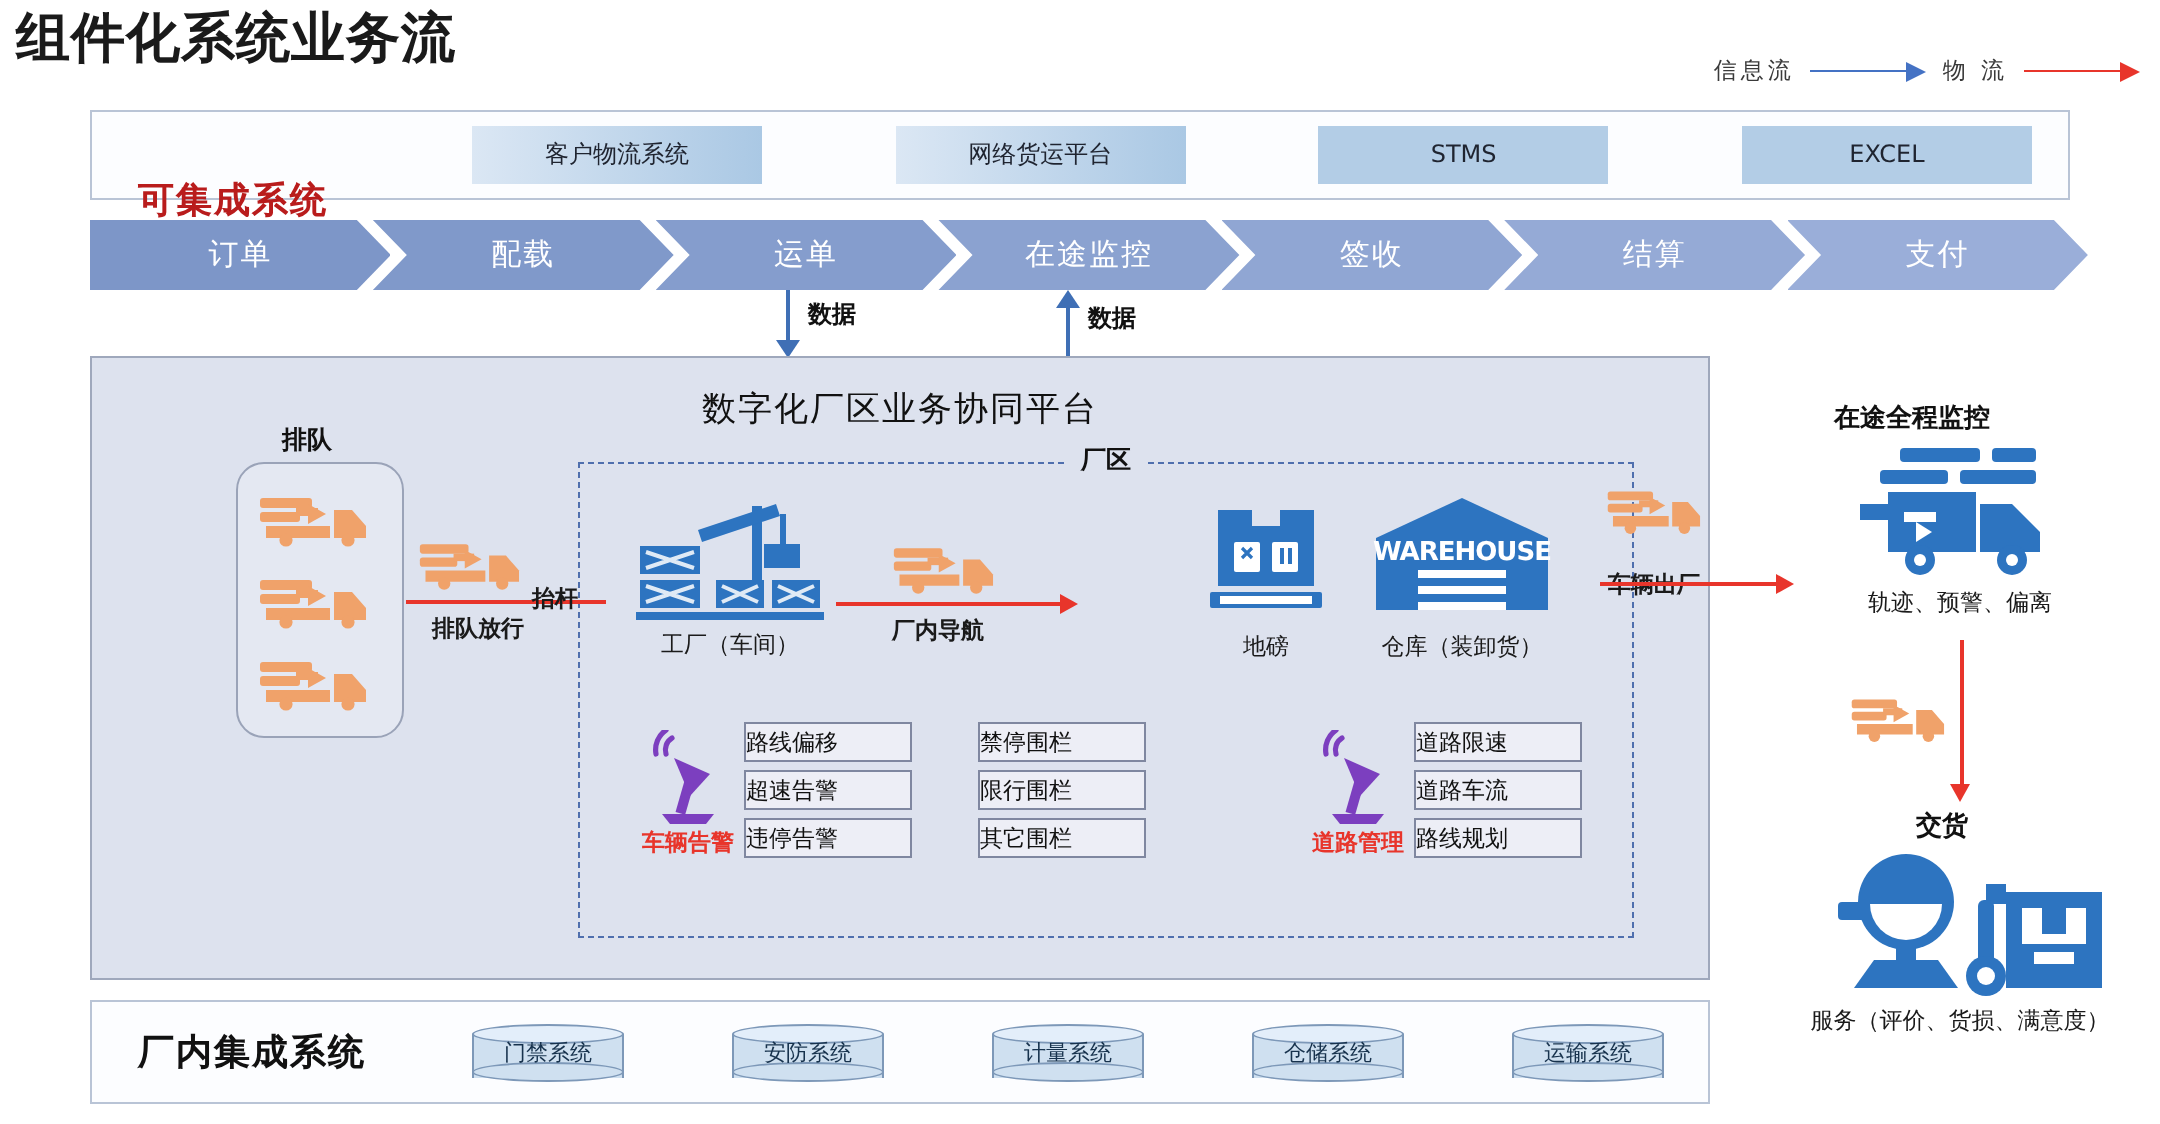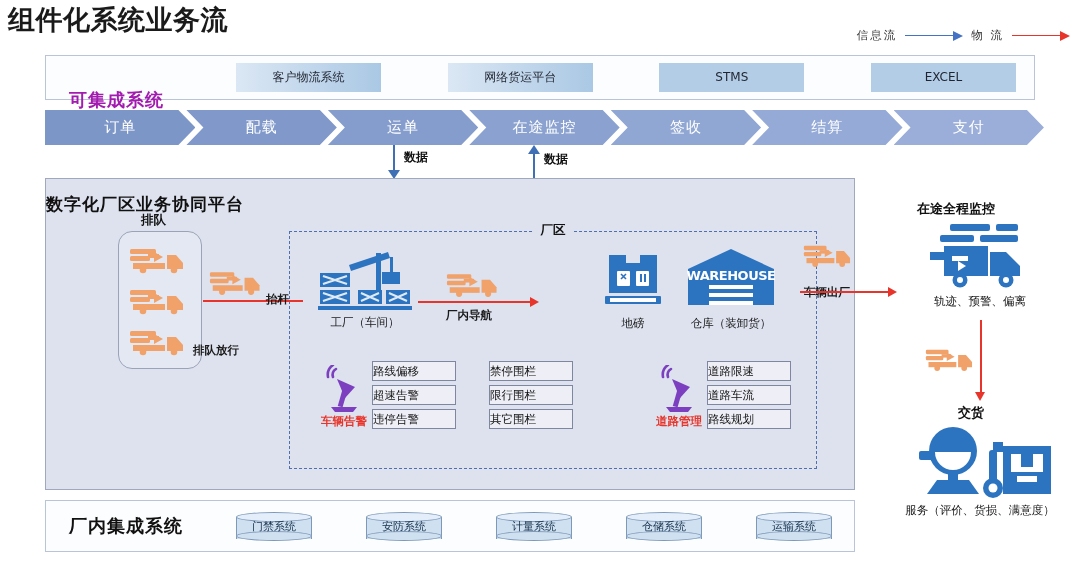--- a/index.html
+++ b/index.html
@@ -34,21 +34,21 @@
   .legend-arrow.red .head { border-left: 10px solid #e8352b; }
 
   
   .int-bar {
     position: absolute; left: 45px; top: 55px; width: 990px; height: 45px;
     background: #fcfdff; border: 1px solid #b9c4d6;
     display: flex; align-items: center;
   }
   .int-bar-title {
     width: 190px; padding-left: 23px;
-    font-size: 18px; font-weight: bold; color: #a21caf; letter-spacing: 1px; margin-top: 45px;
+    font-size: 18px; font-weight: bold; color: #b91c1c; letter-spacing: 1px; margin-top: 45px;
   }
   .int-chips { flex: 1; display: flex; align-items: center; justify-content: space-between; padding-right: 18px; }
   .int-chip {
     width: 145px; height: 29px; line-height: 29px; text-align: center;
     font-size: 12px; color: #1f2430;
     background: linear-gradient(to right, #dbe7f4 0%, #aac8e4 100%);
   }
   .int-chip.plain { background: #b3cde6; }
 
   
@@ -68,22 +68,22 @@
   .data-arrow .tip { position: absolute; left: 4px; width: 0; height: 0;
      border-left: 6px solid transparent; border-right: 6px solid transparent; }
   .data-arrow .dtxt { position: absolute; left: 20px; font-size: 12px; font-weight: bold; color: #111; white-space: nowrap; }
 
   
   .platform {
     position: absolute; left: 45px; top: 178px; width: 810px; height: 312px;
     background: #dde2ee; border: 1px solid #9fa8bc;
   }
   .platform-title {
-    position: absolute; left: 0; right: 0; top: 14px; 
-    font-size: 17px; font-weight: bold; color: #111; letter-spacing: 1px;
+    position: absolute; left: 0; right: 0; top: 14px; text-align: center;
+    font-size: 17px; font-weight: normal; color: #111; letter-spacing: 1px;
   }
   .zone {
     position: absolute; left: 243px; top: 52px; width: 528px; height: 238px;
     border: 1.6px dashed #4f6fae;
   }
   .zone-label {
     position: absolute; left: 50%; top: -10px; transform: translateX(-50%);
     background: #dde2ee; padding: 0 7px; font-size: 12.5px; color: #111; font-weight: bold;
   }
 
@@ -244,21 +244,21 @@
           <rect x="1" y="12" width="20" height="5" rx="1.5"></rect>
           <path d="M19 10 h11 v4 h-11z"></path>
           <path d="M25 8 l9 5 -9 5 z"></path>
           <path d="M4 19 h32 v6 h-32 z"></path>
           <path d="M38 11 h9 l7 8 v6 h-16 z"></path>
           <circle cx="14" cy="26" r="3.3"></circle>
           <circle cx="45" cy="26" r="3.3"></circle>
         </g>
       </svg>
     </div>
-    <div class="node-label bold" style="position:absolute; left:147px; top:128px;margin-top:36px;">排队放行</div>
+    <div class="node-label bold" style="position:absolute; left:170px; top:128px;">排队放行</div>
     <div class="node-label bold" style="position:absolute; left:220px; top:113px;">抬杆</div>
 
     <div class="icon-node" style="left:270px; top:72px;">
       <svg width="98" height="62" viewBox="0 0 98 62">
         <g fill="#2d74c0">
           <rect x="4" y="22" width="30" height="14"></rect>
           <rect x="4" y="39" width="30" height="14"></rect>
           <rect x="42" y="39" width="24" height="14"></rect>
           <rect x="70" y="39" width="24" height="14"></rect>
           <rect x="2" y="55" width="94" height="4"></rect>

